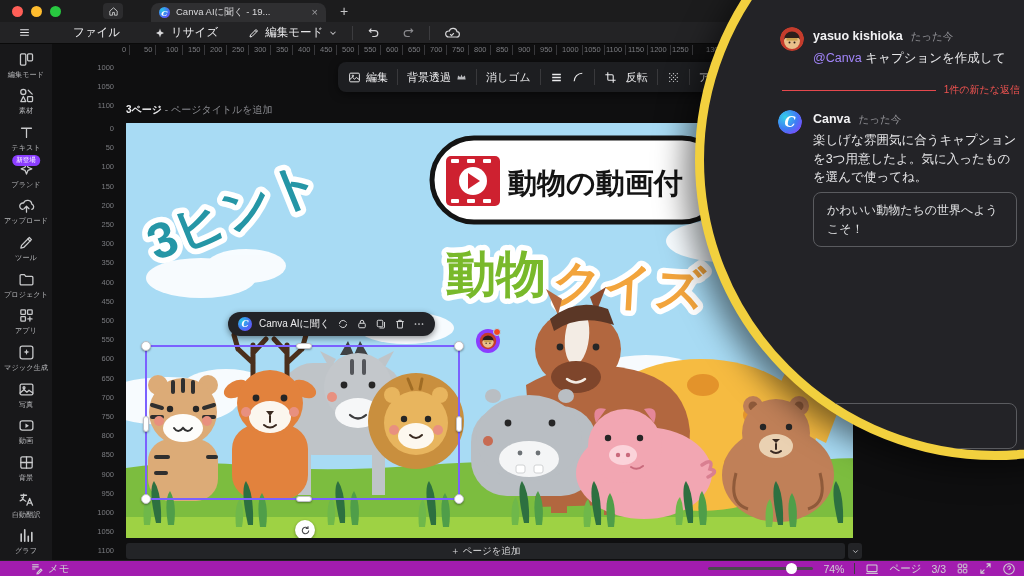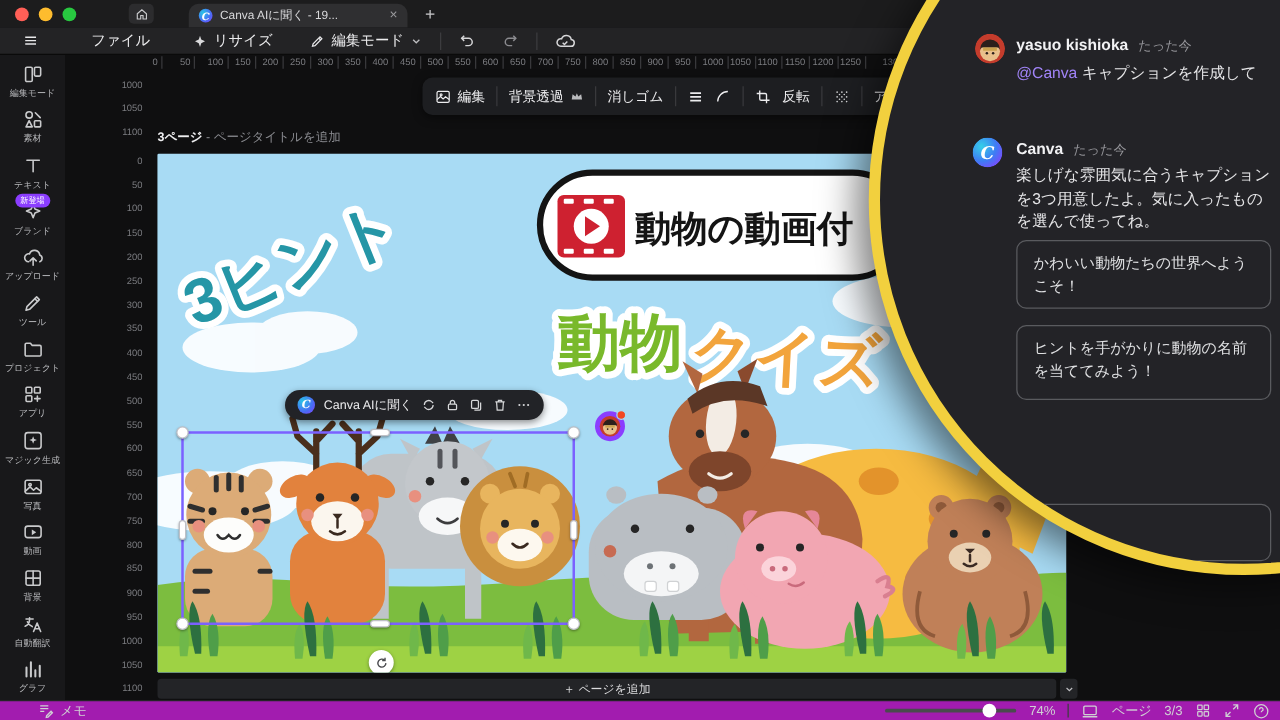--- a/index.html
+++ b/index.html
@@ -759,36 +759,39 @@
             <circle cx="14.5" cy="15.5" r="1" fill="#2c1f1b"></circle>
           </svg>
       </div>
       <div class="cm-name" style="left:109px;top:160px;">
         <span>yasuo kishioka</span><span class="cm-time">たった今</span>
       </div>
       <div class="cm-text" style="left:109px;top:180px;width:210px;">
         <span class="mention">@Canva</span>
         <span> </span><span>キャプションを作成して</span>
       </div>
+      <div class="newreply">
+        <div class="line"></div>
+        <div class="lbl">1件の新たな返信</div>
+      </div>
       <div class="cm-avatar" style="left:74px;top:241px;">
         <svg width="24" height="24" viewBox="0 0 24 24">
             <defs>
               <radialGradient id="cg" cx="30%" cy="30%" r="90%">
                 <stop offset="0%" stop-color="#35d0e8"></stop>
                 <stop offset="55%" stop-color="#3f7bf4"></stop>
                 <stop offset="100%" stop-color="#8b3dff"></stop>
               </radialGradient>
             </defs>
             <circle cx="12" cy="12" r="12" fill="url(#cg)"></circle>
             <text x="12" y="17" text-anchor="middle" font-size="14" font-weight="bold" font-style="italic" fill="#fff" font-family="'DejaVu Serif',serif">C</text>
           </svg>
       </div>
       <div class="cm-name" style="left:109px;top:243px;text-align:center;">
         <span>Canva</span><span class="cm-time">たった今</span>
       </div>
       <div class="cm-text" style="left:109px;top:262px;width:208px;">楽しげな雰囲気に合うキャプションを3つ用意したよ。気に入ったものを選んで使ってね。</div>
       <div class="opt-card" style="top:323px;min-height:55px;">かわいい動物たちの世界へようこそ！</div>
-      <div class="opt-card" style="top:391px;min-height:60px;">ヒントを手がかりに動物の名前を当ててみよう！</div>
       <div class="opt-card" style="top:534px;height:46px;"></div>
     </div>
   </div>
 
 </div>
 
 </body></html>

